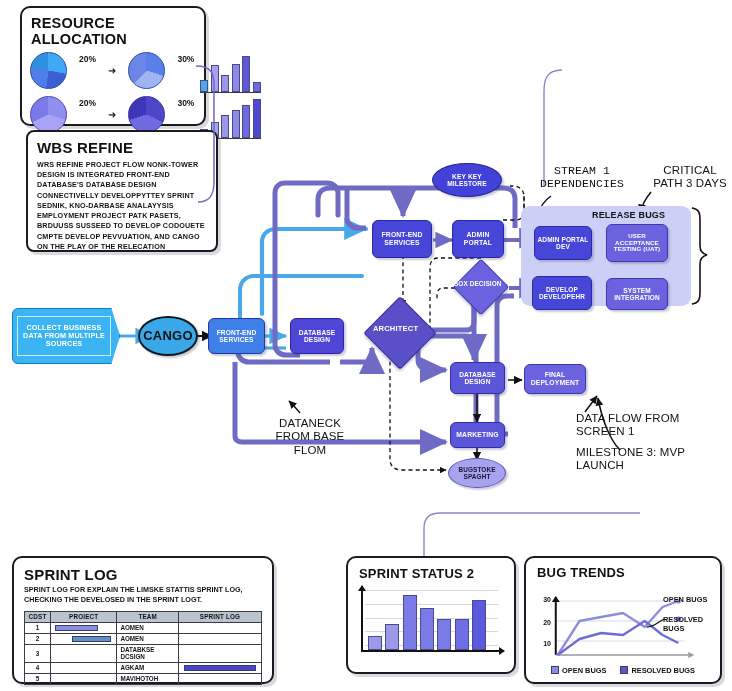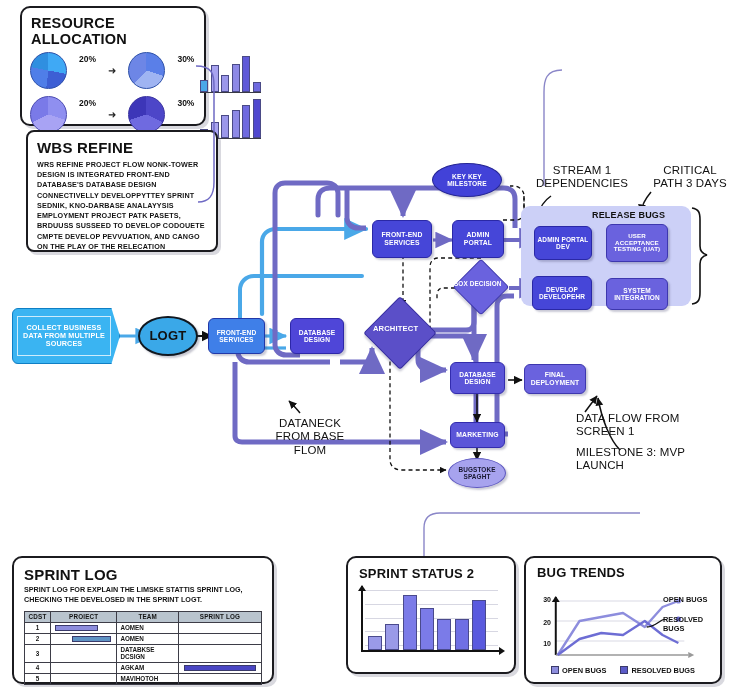--- a/index.html
+++ b/index.html
@@ -287,21 +287,21 @@
 
   <div class="node" style="left:12px; top:308px; width:108px; height:56px; background:#3ab4f2;
               border-color:#0f7fc4; font-size:7.2px; padding:0 8px 0 4px;
               clip-path: polygon(0 0, 92% 0, 100% 50%, 92% 100%, 0 100%);">
     <span style="display:block; border:1px solid rgba(255,255,255,.75); padding:7px 5px; width:100%;">COLLECT BUSINESS DATA FROM MULTIPLE SOURCES</span>
   </div>
 
   <div class="node ellipse" style="left:138px; top:316px; width:60px; height:40px; background:#3aa8e8;
               border-color:#10171f; border-width:2px; color:#111; font-size:13px;
               box-shadow:2px 2px 2px rgba(70,70,100,.3);">
-    <span>LOGT</span>
+    <span>CANGO</span>
   </div>
 
   <div class="node" style="left:208px; top:318px; width:57px; height:36px; background:#3f7fe8;
               border-color:#2138a8; font-size:6.6px;">
     <span>FRONT-END SERVICES</span>
   </div>
 
   <div class="node" style="left:290px; top:318px; width:54px; height:36px; background:#4f46d8;
               border-color:#2d27a8; font-size:6.6px;">
     <span>DATABASE DESIGN</span>
@@ -362,21 +362,21 @@
   </div>
   <div class="node" style="left:532px; top:276px; width:60px; height:34px; background:#4646d8;
               border-color:#2a28a6; font-size:6.5px;">
     <span>DEVELOP DEVELOPEHR</span>
   </div>
   <div class="node" style="left:606px; top:278px; width:62px; height:32px; background:#6a62de;
               border-color:#3d37ae; font-size:6.5px;">
     <span>SYSTEM INTEGRATION</span>
   </div>
 
-  <div class="anno" style="left:528px; top:164px; width:108px;">STREAM 1 DEPENDENCIES</div>
+  <div class="anno" style="left:528px; top:164px; width:108px;font-family:Liberation Mono, monospace;">STREAM 1 DEPENDENCIES</div>
   <div class="anno" style="left:648px; top:164px; width:84px;">CRITICAL PATH 3 DAYS</div>
   <div class="anno" style="left:265px; top:417px; width:90px;">DATANECK FROM BASE FLOM</div>
   <div class="anno" style="left:576px; top:412px; width:124px; text-align:left;">DATA FLOW FROM SCREEN 1</div>
   <div class="anno" style="left:576px; top:446px; width:124px; text-align:left;">MILESTONE 3: MVP LAUNCH</div>
 
   <div class="card" id="sprint-log">
     <div class="card-title">SPRINT LOG</div>
     <div class="sl-desc">SPRINT LOG FOR EXPLAIN THE LIMSKE STATTIS SPRINT LOG, CHECKING THE DEVELOSED IN THE SPRINT LOGT.</div>
     <table class="sl-table">
       <thead>

